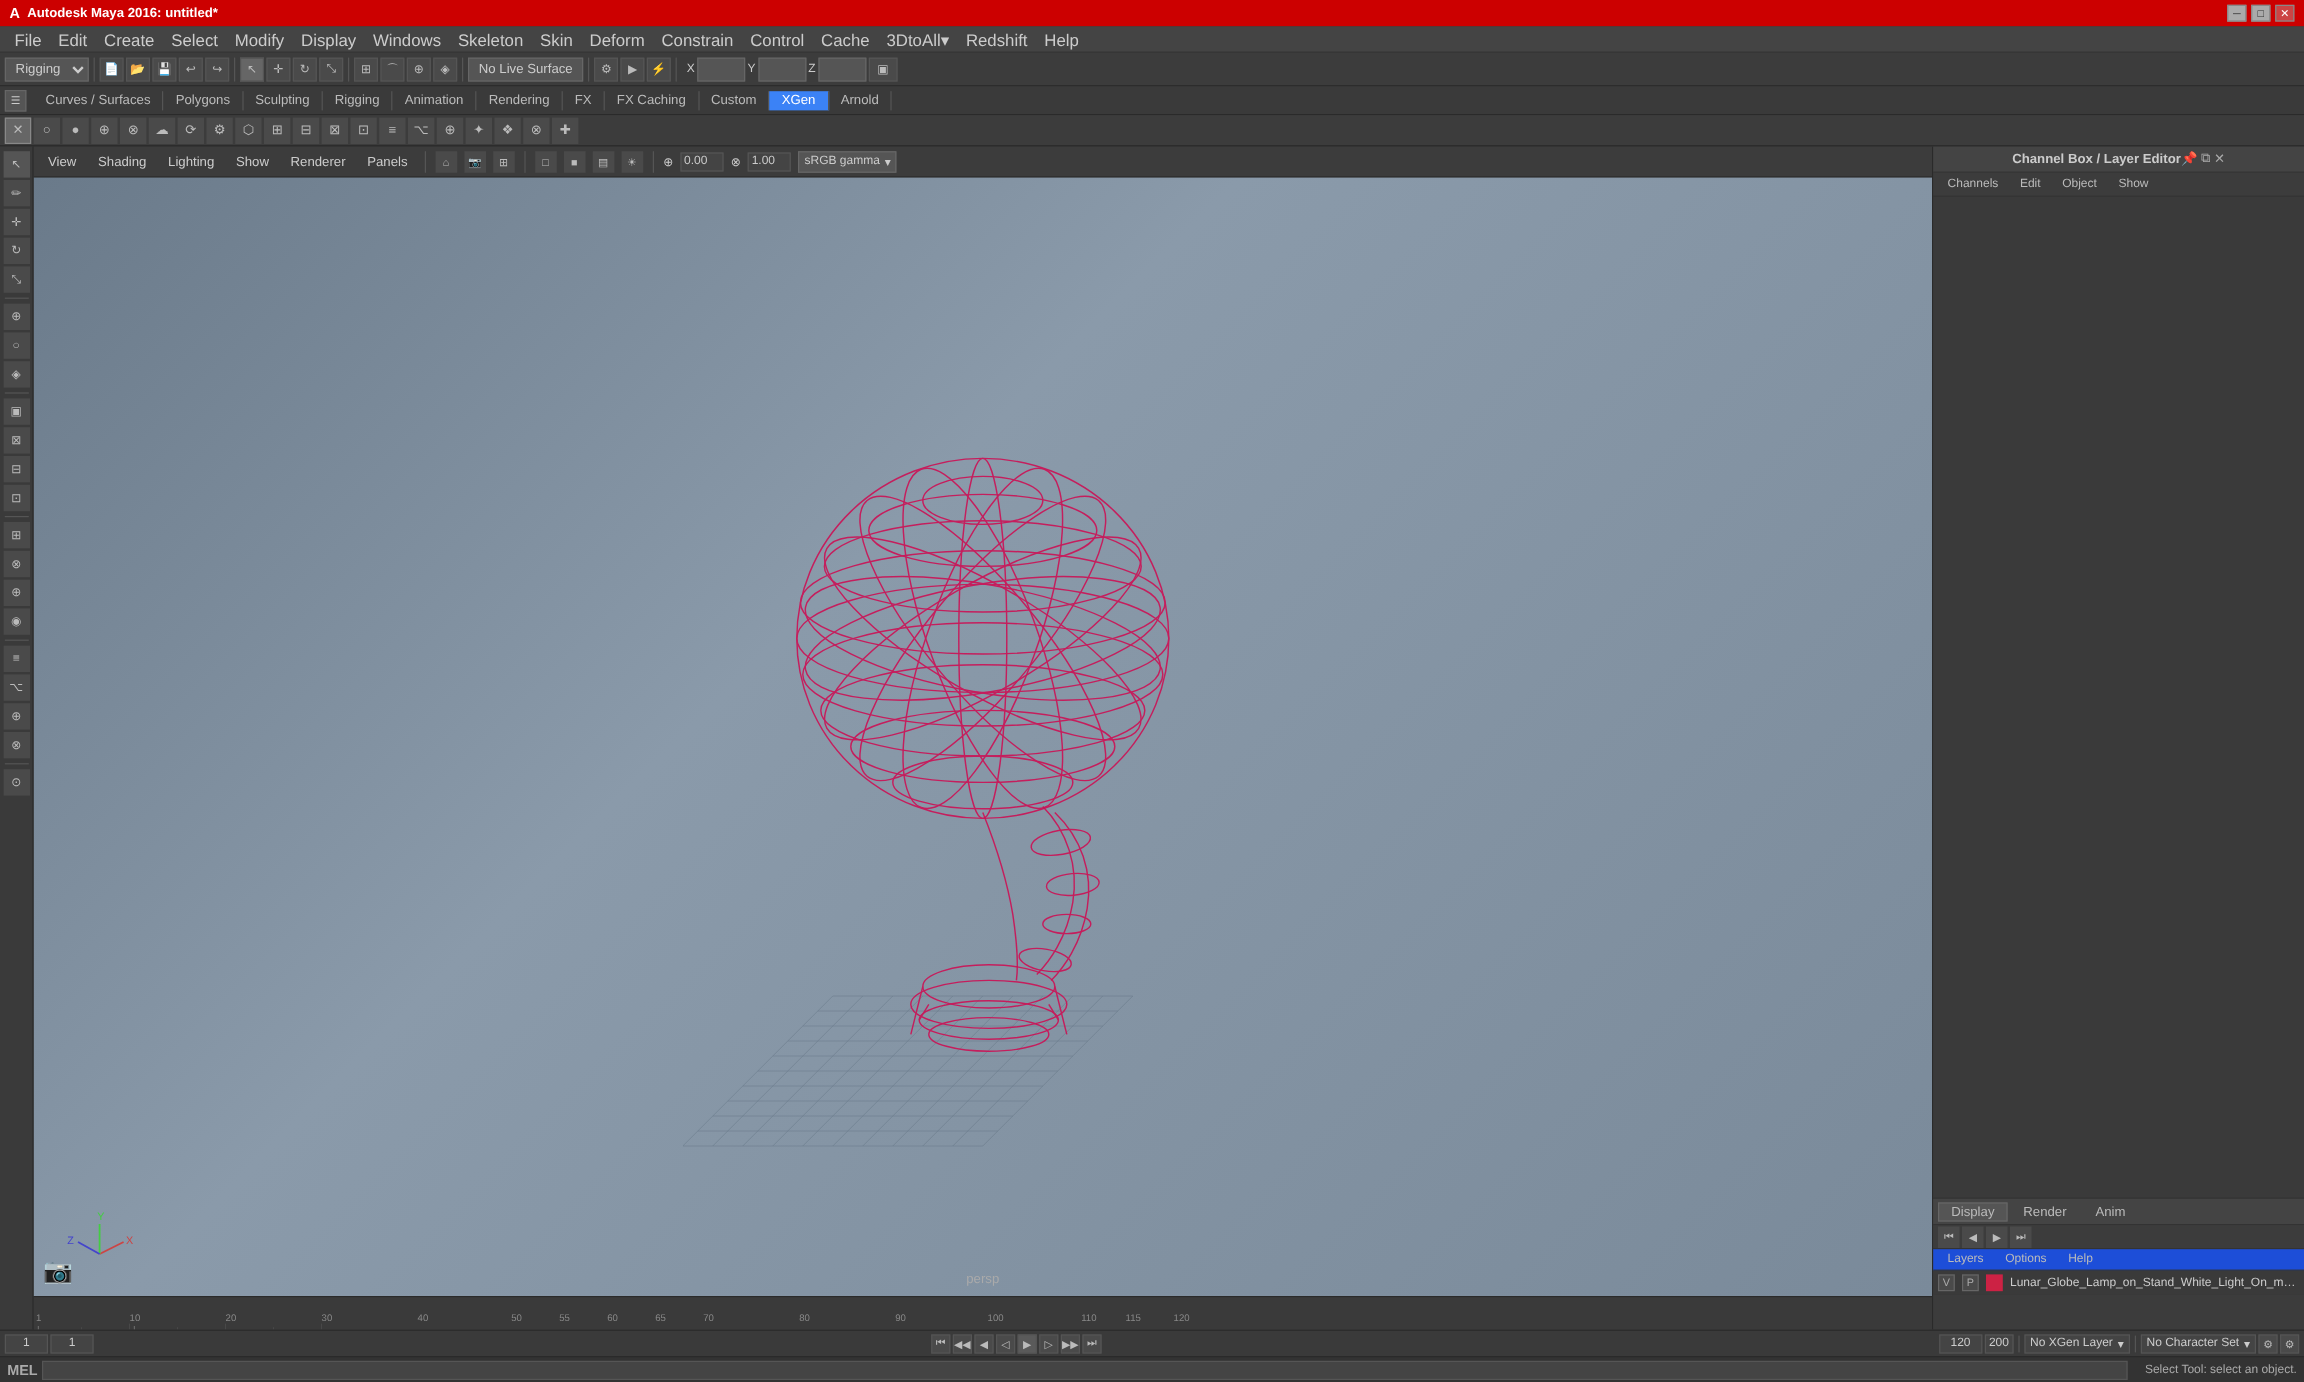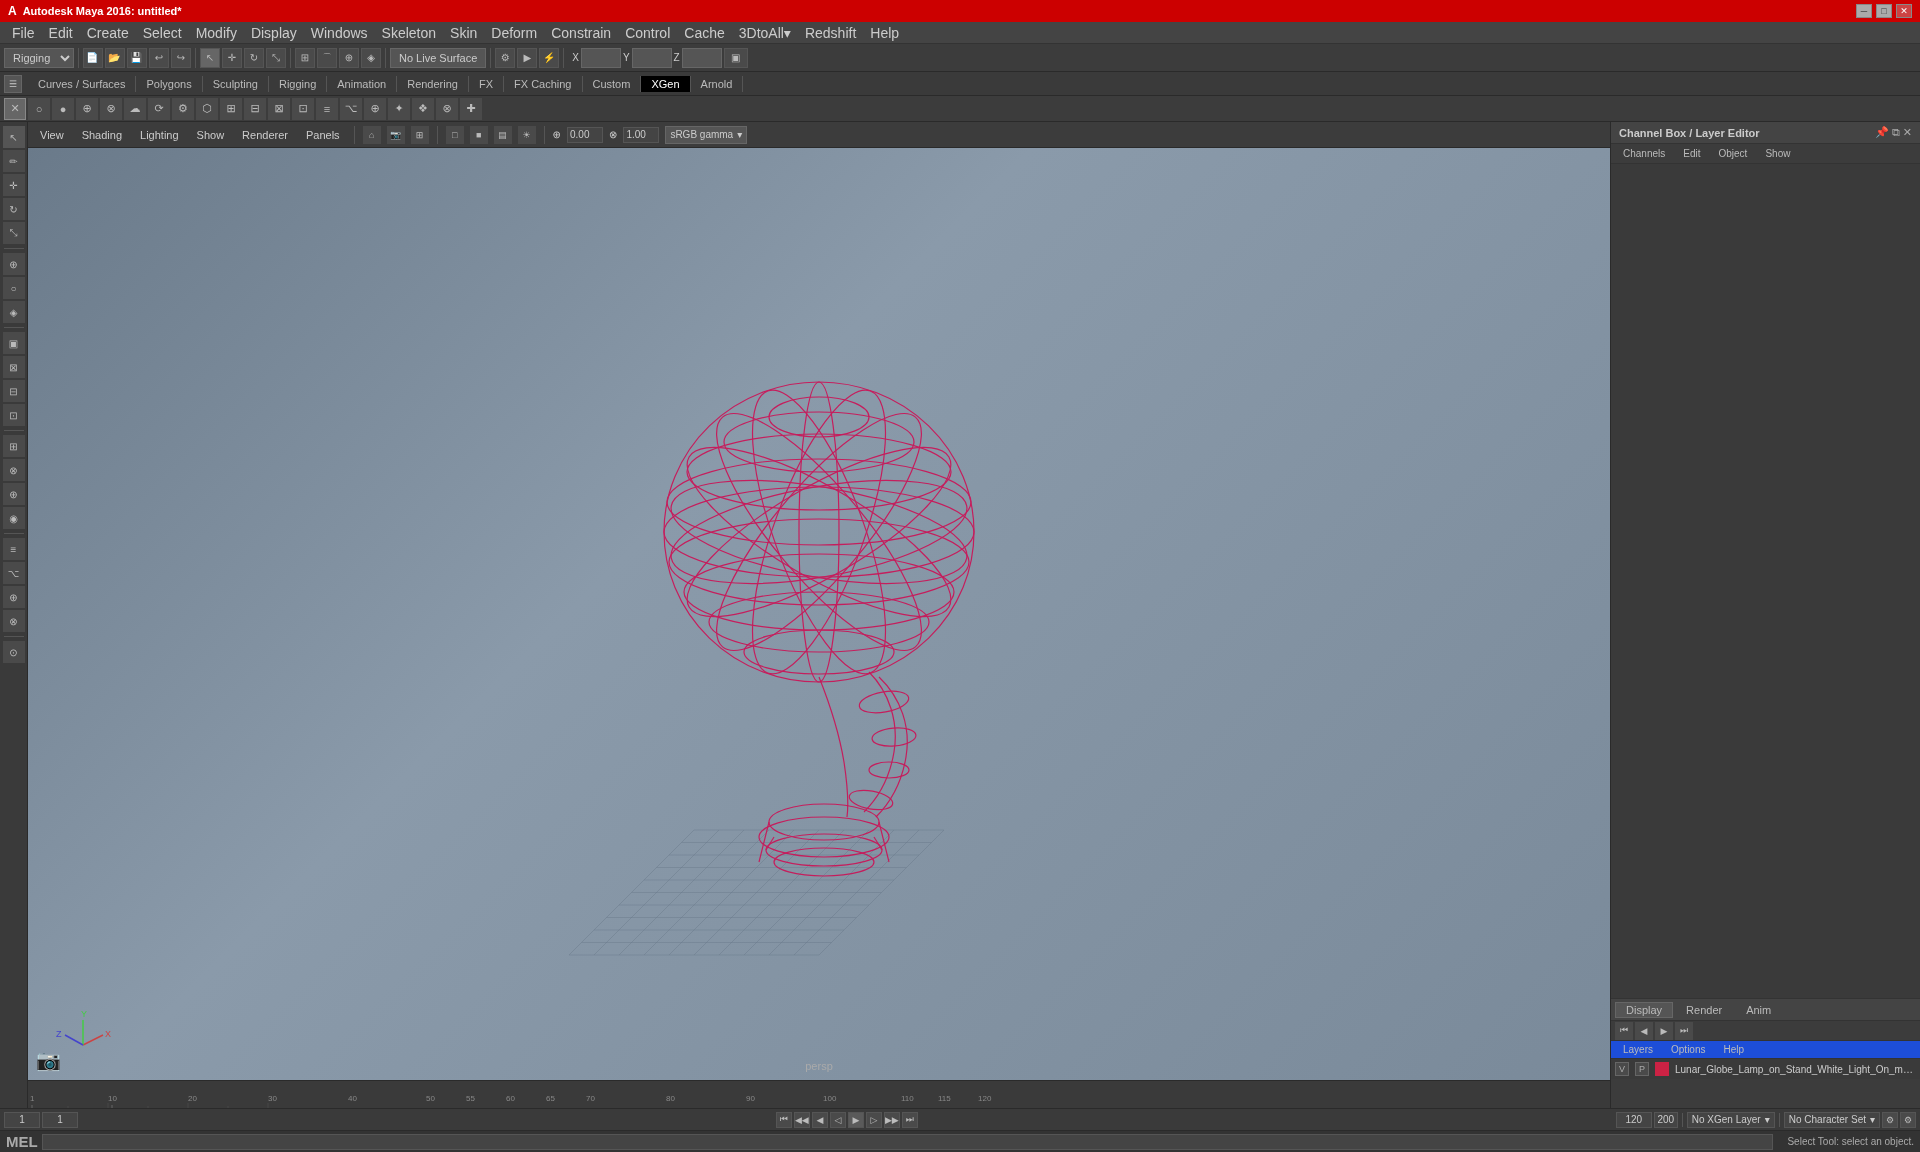--- a/index.html
+++ b/index.html
@@ -150,21 +150,21 @@
       cursor: pointer;
     }
     .module-tab {
       padding: 2px 10px;
       color: #bbb;
       font-size: 11px;
       cursor: pointer;
       border-right: 1px solid #555;
     }
     .module-tab.active {
-      background: #000000;
+      background: #3b82f6;
       color: white;
     }
 
     
     #icon-bar {
       width: 100%;
       height: 26px;
       background: #3c3c3c;
       display: flex;
       align-items: center;
@@ -287,21 +287,21 @@
       background: #3a3a3a;
       border-left: 1px solid #2a2a2a;
       display: flex;
       flex-direction: column;
     }
     #channel-box-header {
       height: 22px;
       background: #444;
       display: flex;
       align-items: center;
-      justify-content: space-between;
+      justify-content: center;
       padding: 0 8px;
       border-bottom: 1px solid #333;
     }
     .cb-title {
       color: #ccc;
       font-size: 11px;
       font-weight: bold;
     }
     #channel-box-tabs {
       height: 20px;
@@ -434,21 +434,21 @@
       height: 22px;
       background: #333;
       display: flex;
       align-items: center;
       padding: 0 6px;
       gap: 4px;
       border-top: 1px solid #2a2a2a;
     }
     .mel-label {
       color: #aaa;
-      font-size: 15px;
+      font-size: 12px;
       font-weight: bold;
     }
     .mel-input {
       flex: 1;
       background: #444;
       border: 1px solid #555;
       color: #ccc;
       font-size: 10px;
       padding: 1px 4px;
       height: 16px;

